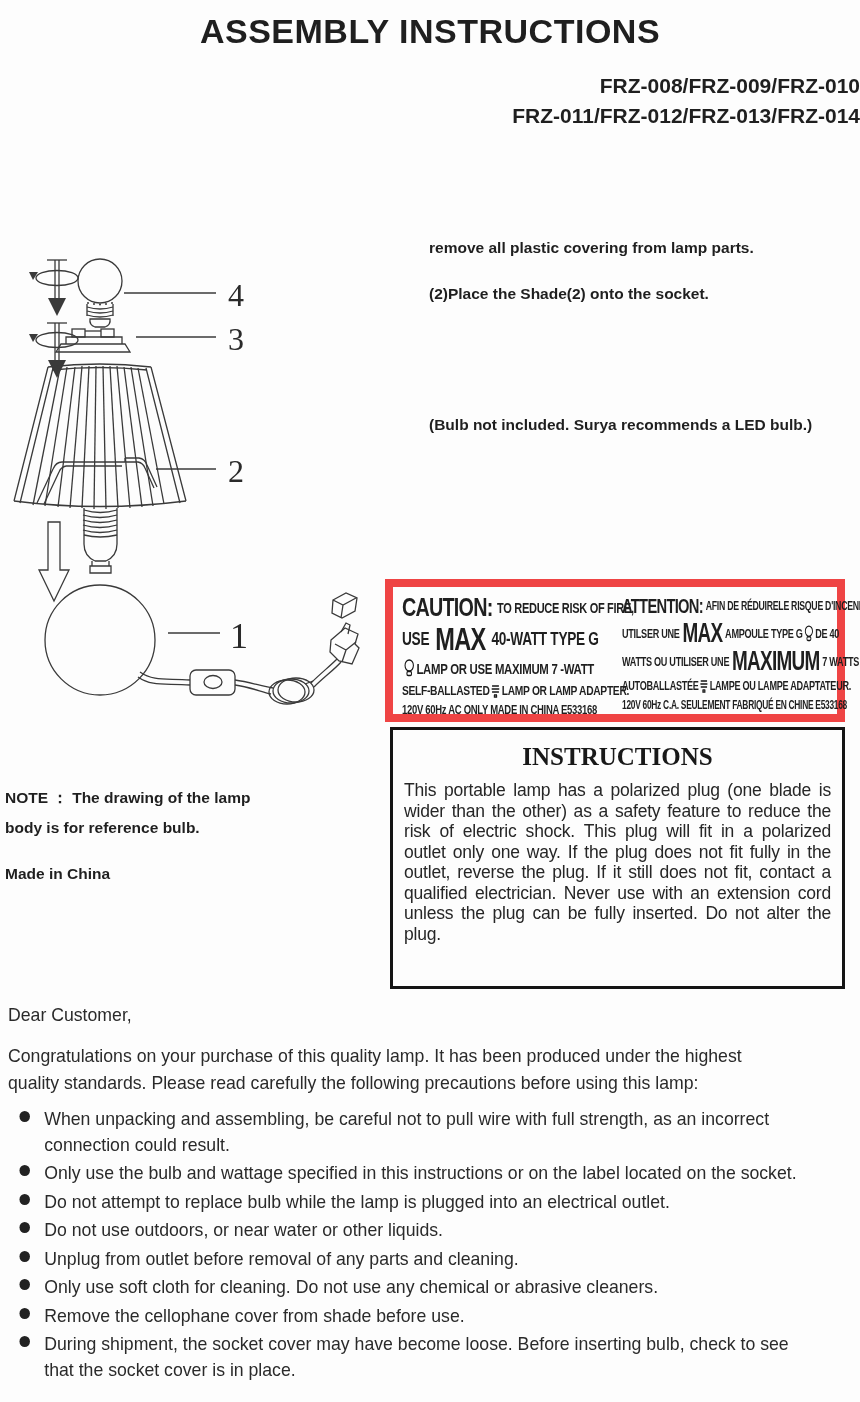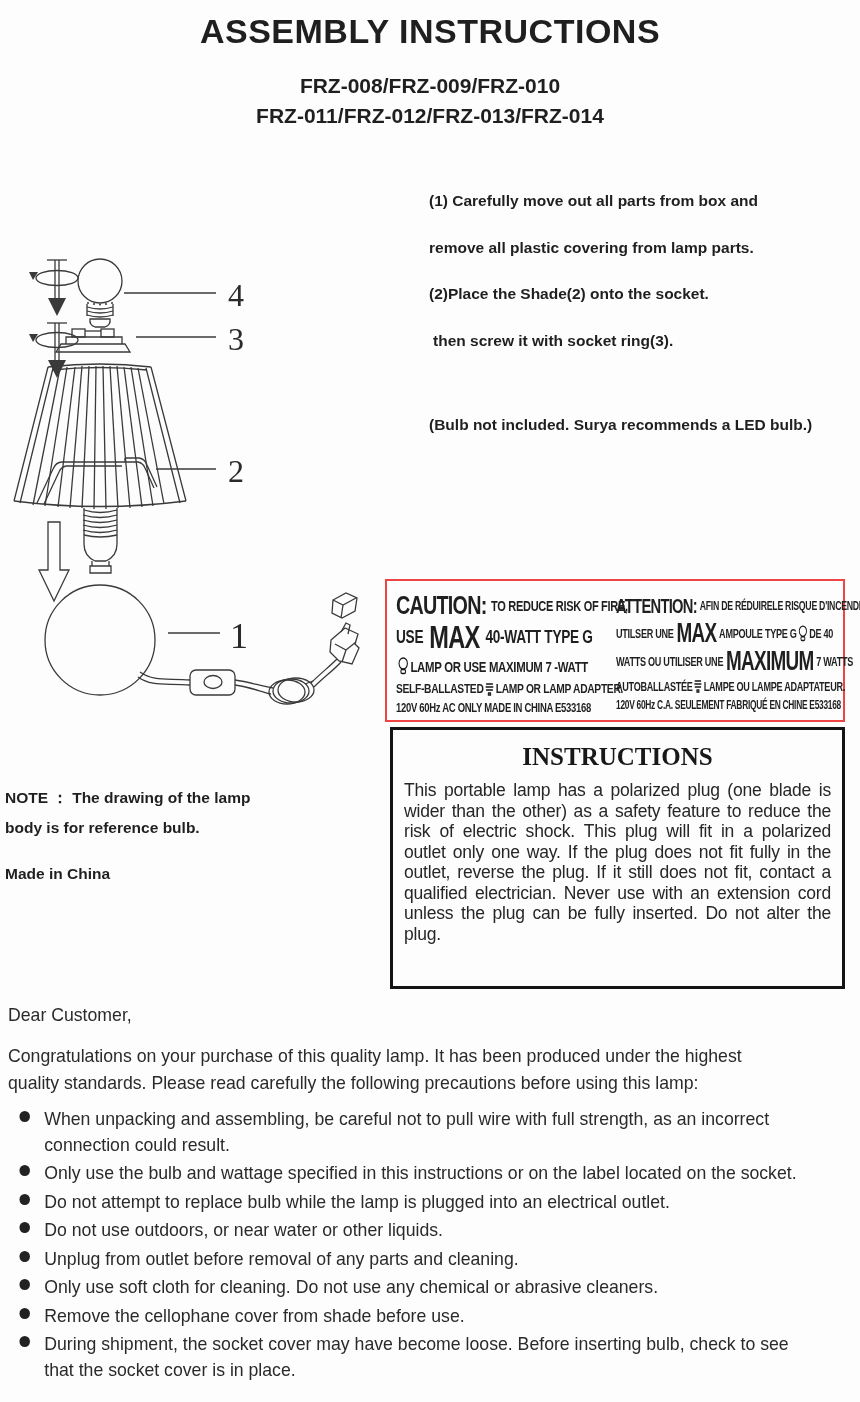--- a/index.html
+++ b/index.html
@@ -2,36 +2,36 @@
 <html><head>
 <meta charset="utf-8">
 <style>
   html,body{margin:0;padding:0;}
   body{background:#e8e8e8;font-family:"Liberation Sans",sans-serif;}
   .page{position:relative;width:860px;height:1402px;background:#fdfdfd;color:#1f1f1f;overflow:hidden;margin:0 auto;}
 
   
   .title{position:absolute;top:12px;left:0;width:860px;text-align:center;
          font-size:34px;font-weight:bold;letter-spacing:.5px;}
-  .model{position:absolute;left:0;width:860px;text-align:center;font-size:21px;font-weight:bold;}
+  .model{position:absolute;left:0;width:860px;text-align:right;font-size:21px;font-weight:bold;}
   .model1{top:74px;} .model2{top:104px;}
 
   
   .step-line{position:absolute;left:429px;width:428px;font-size:15.5px;font-weight:bold;line-height:21px;}
 
   
   .diagram{position:absolute;left:0;top:240px;}
   .diagram path,.diagram line,.diagram circle,.diagram ellipse,.diagram rect,.diagram polyline
     {stroke:#3a3a3a;fill:none;stroke-width:1.3;}
   .diagram .fillers{fill:#3a3a3a;stroke:none;}
   .diagram text{fill:#2a2a2a;stroke:none;font-family:"Liberation Serif",serif;}
 
   
   .caution-label{position:absolute;left:385px;top:579px;width:460px;height:143px;
-      border:2px solid #ef4444;box-sizing:border-box;background:#fdfdfd;display:flex;align-items:center;}
+      border:8px solid #ef4444;box-sizing:border-box;background:#fdfdfd;display:flex;}
   .cl-col{padding-top:5px;}
   .cl-en{width:218px;padding-left:9px;}
   .cl-fr{width:233px;padding-left:2px;}
   .cl-line{display:flex;align-items:baseline;white-space:nowrap;font-weight:bold;
       transform-origin:left center;letter-spacing:-0.4px;}
   .cl-en .cl-line{transform:scaleX(.76);}
   .cl-fr .cl-line{transform:scaleX(.70);}
   .cl-icon{align-self:center;flex:0 0 auto;margin:0 2px;}
   .cl-icon svg{display:block;}
   .cl-icon path,.cl-icon circle,.cl-icon rect{stroke:#161616;fill:none;stroke-width:1.4;}
@@ -189,24 +189,22 @@
         <path d="M333 360 l13 -7 l11 5 l-2 13 l-13 7 l-10 -5 z M333 360 l10 5 l13 -7 M343 365 l-2 13"></path>
         <path d="M341 392 l5 -9 l4 2 l-2 9"></path>
         <path d="M331 400 l14 -12 l13 6 l-3 10 l4 4 l-7 16 l-13 -3 l-9 -9 z"></path>
         <path d="M335 404 l11 6 l10 -8 M346 410 l-4 12"></path>
       </g>
     </g>
     <line x1="168" y1="393" x2="220" y2="393"></line>
     <text x="230" y="408" font-size="36">1</text>
   </svg>
 
-  <div class="step-line" style="top:190px">(1) Carefully move out all parts from box and</div>
   <div class="step-line" style="top:237px">remove all plastic covering from lamp parts.</div>
   <div class="step-line" style="top:283px">(2)Place the Shade(2) onto the socket.</div>
-  <div class="step-line" style="top:330px;padding-left:4px">then screw it with socket ring(3).</div>
   <div class="step-line" style="top:414px">(Bulb not included. Surya recommends a LED bulb.)</div>
 
   <div class="caution-label">
     <div class="cl-col cl-en">
       <div class="cl-line en-l1">
         <span class="en-caution">CAUTION:</span>
         <span class="en-l1-rest">TO REDUCE RISK OF FIRE,</span>
       </div>
       <div class="cl-line en-l2">
         <span class="en-use">USE</span>

